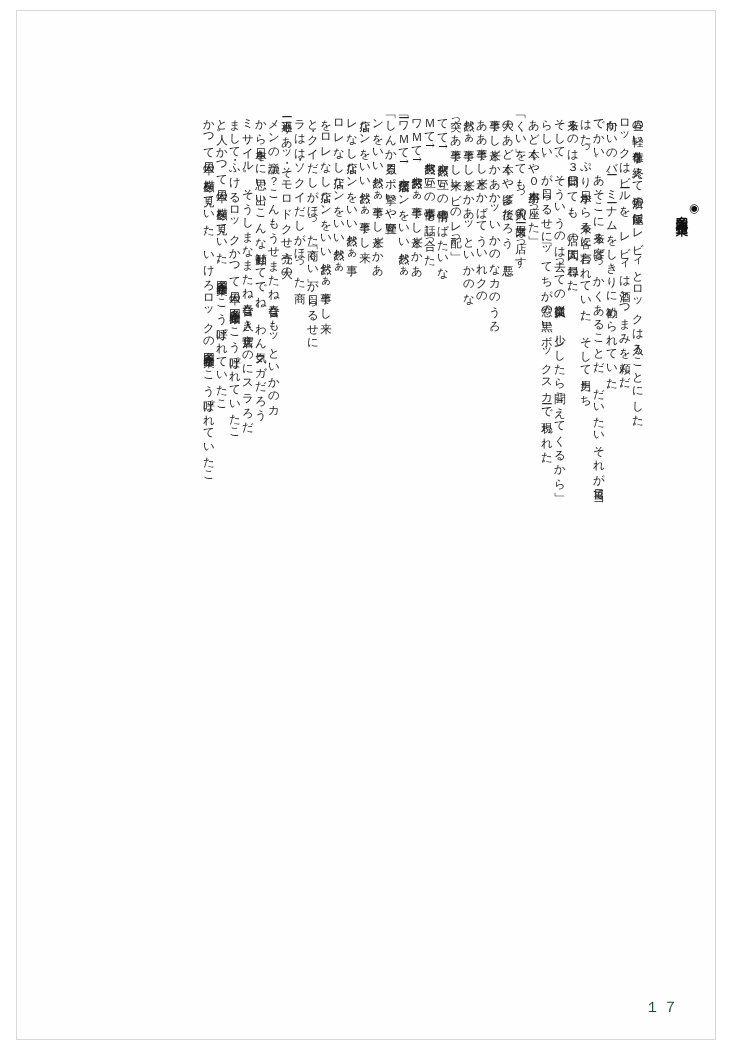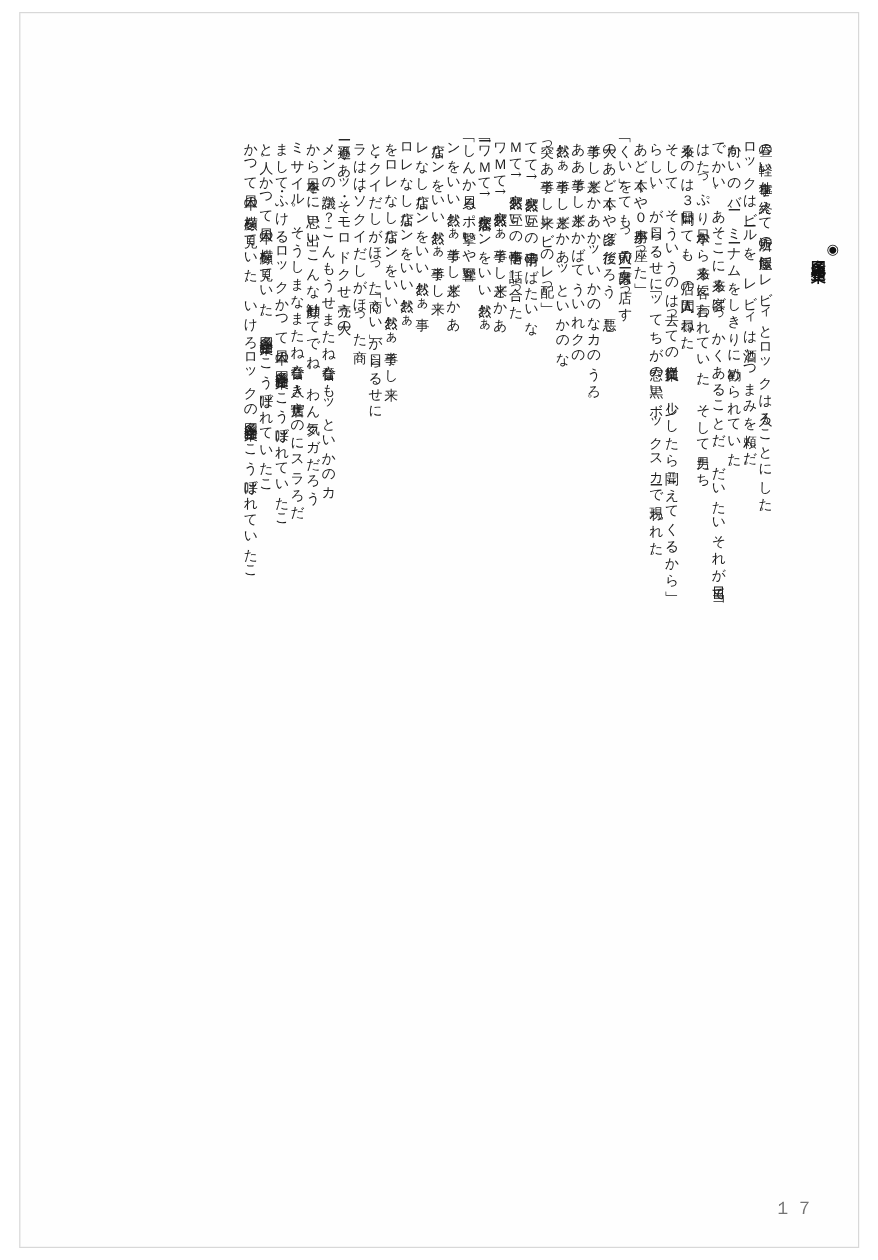--- a/index.html
+++ b/index.html
@@ -84,21 +84,21 @@
     flex-direction: row-reverse;
   }
 
   
   .folio {
     position: absolute;
     right: 34px;
     bottom: 22px;
     font-size: 15px;
     letter-spacing: 3px;
-    color: #737373;
+    color: #14532d;
     font-family: "DejaVu Serif", "Liberation Serif", serif;
   }
 </style>
 </head>
 <body>
 
 <div class="page-sheet">
 
   <div class="heading-wrap">
     <div class="heading-col">

